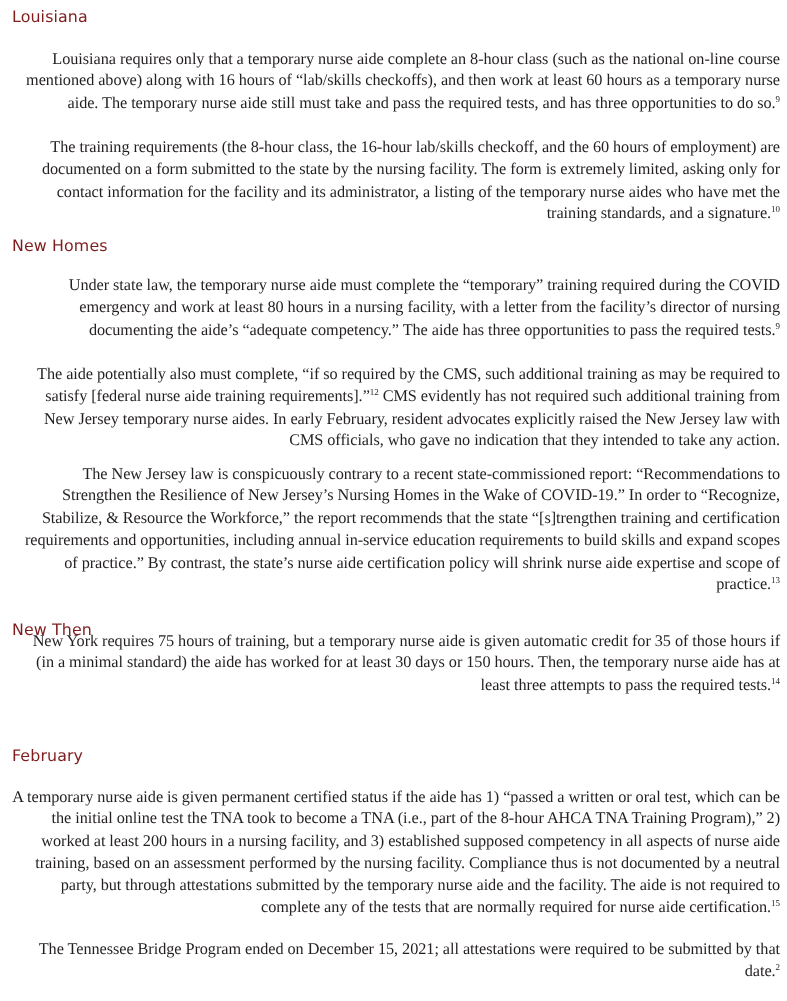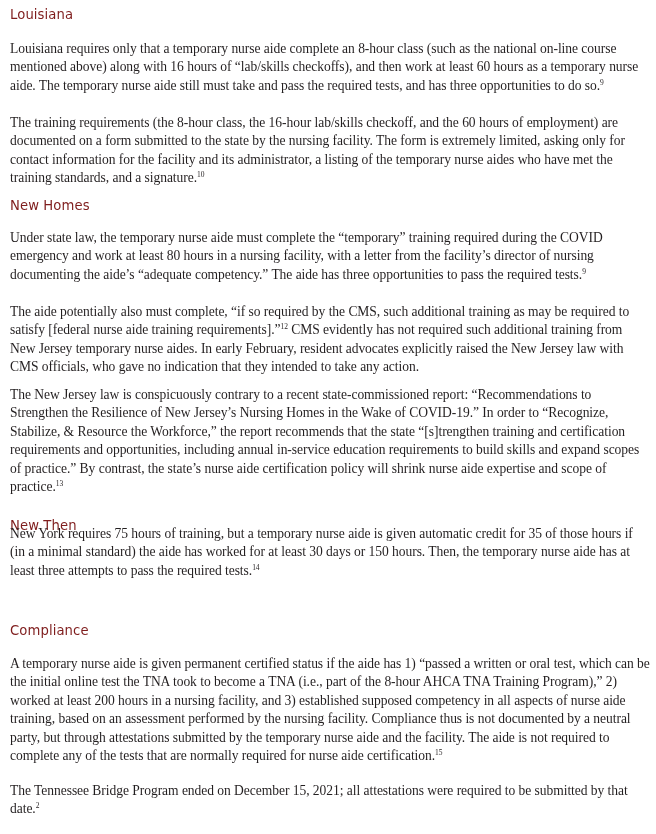--- a/index.html
+++ b/index.html
@@ -29,20 +29,21 @@
       letter-spacing: 0.1px;
       line-height: 16px;
     }
     .para {
       font-family: "Liberation Serif", serif;
       font-size: 13.55px;
       line-height: 18.4px;
       margin: 0;
       color: #231f20;
       letter-spacing: -0.05px;
+      text-align: right;
     }
     .para sup {
       font-size: 7.5px;
       line-height: 0;
       vertical-align: 5px;
     }
     .block { position: absolute; left: 0; width: 640px; }
   </style>
 </head>
 <body>
@@ -60,19 +61,19 @@
   <p class="para block" style="top:229px;"><span>Under state law, the temporary nurse aide must complete the “temporary” training required during the COVID emergency and work at least 80 hours in a nursing facility, with a letter from the facility’s director of nursing documenting the aide’s “adequate competency.” The aide has three opportunities to pass the required tests.</span><sup>9</sup></p>
 
   <p class="para block" style="top:303px;"><span>The aide potentially also must complete, “if so required by the CMS, such additional training as may be required to satisfy [federal nurse aide training requirements].”</span><sup>12</sup><span> CMS evidently has not required such additional training from New Jersey temporary nurse aides. In early February, resident advocates explicitly raised the New Jersey law with CMS officials, who gave no indication that they intended to take any action.</span></p>
 
   <p class="para block" style="top:386px;"><span>The New Jersey law is conspicuously contrary to a recent state-commissioned report: “Recommendations to Strengthen the Resilience of New Jersey’s Nursing Homes in the Wake of COVID-19.” In order to “Recognize, Stabilize, &amp; Resource the Workforce,” the report recommends that the state “[s]trengthen training and certification requirements and opportunities, including annual in-service education requirements to build skills and expand scopes of practice.” By contrast, the state’s nurse aide certification policy will shrink nurse aide expertise and scope of practice.</span><sup>13</sup></p>
 
   <h3 class="heading block" style="top:518px;">New Then</h3>
 
   <p class="para block" style="top:525px;"><span>New York requires 75 hours of training, but a temporary nurse aide is given automatic credit for 35 of those hours if (in a minimal standard) the aide has worked for at least 30 days or 150 hours. Then, the temporary nurse aide has at least three attempts to pass the required tests.</span><sup>14</sup></p>
 
-  <h3 class="heading block" style="top:623px;">Compliance</h3>
+  <h3 class="heading block" style="top:623px;">February</h3>
 
   <p class="para block" style="top:655px;"><span>A temporary nurse aide is given permanent certified status if the aide has 1) “passed a written or oral test, which can be the initial online test the TNA took to become a TNA (i.e., part of the 8-hour AHCA TNA Training Program),” 2) worked at least 200 hours in a nursing facility, and 3) established supposed competency in all aspects of nurse aide training, based on an assessment performed by the nursing facility. Compliance thus is not documented by a neutral party, but through attestations submitted by the temporary nurse aide and the facility. The aide is not required to complete any of the tests that are normally required for nurse aide certification.</span><sup>15</sup></p>
 
   <p class="para block" style="top:782px;"><span>The Tennessee Bridge Program ended on December 15, 2021; all attestations were required to be submitted by that date.</span><sup>2</sup></p>
 
 </div>
 
 </body></html>

